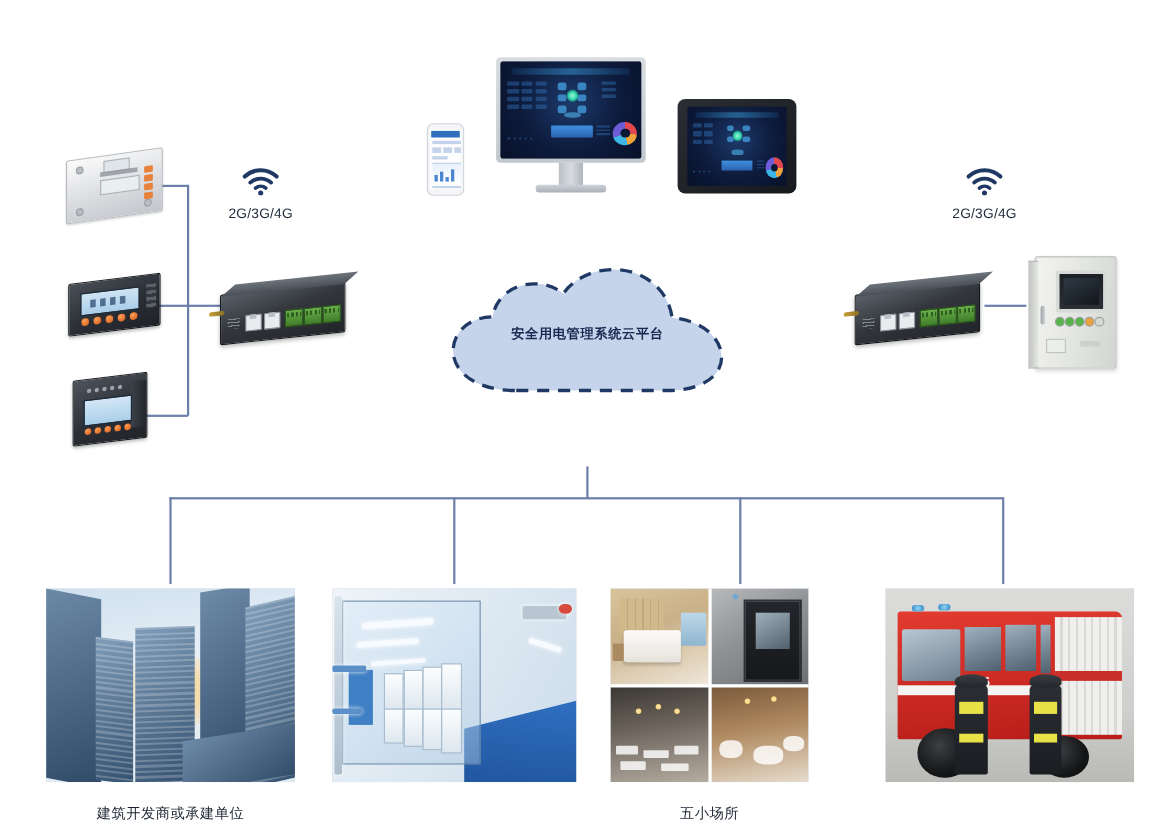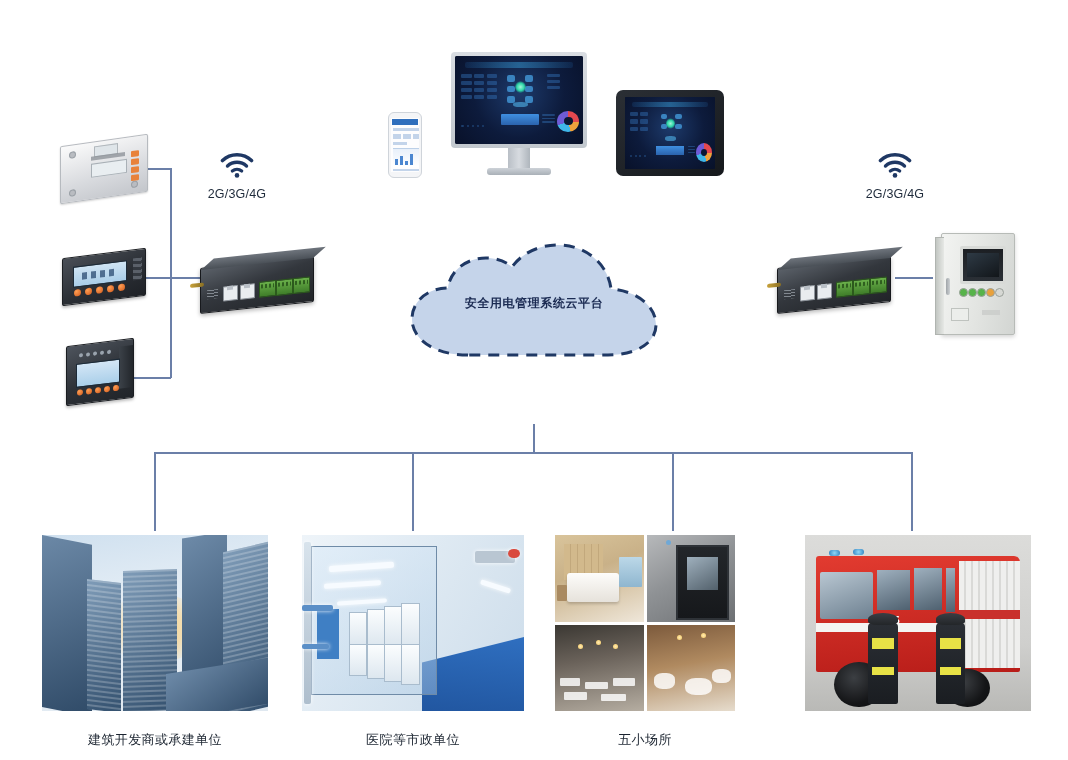--- a/index.html
+++ b/index.html
@@ -463,21 +463,20 @@
       <div class="h-cab" style="left:58%;top:66%;width:13%;height:24%;"></div>
       <div class="h-cab" style="left:72%;top:66%;width:13%;height:26%;"></div>
     </div>
     <div class="h-tube" style="right:6%;top:28%;width:14%;height:3%;transform:rotate(18deg);"></div>
     <div class="h-tube" style="right:4%;top:9%;width:18%;height:7%;background:#b9c6d2;"></div>
     <div class="h-tube" style="right:2%;top:8%;width:5%;height:5%;background:#d94a3e;border-radius:50%;"></div>
     <div class="h-tube" style="left:1%;top:4%;width:3%;height:92%;background:linear-gradient(#d8e3ec,#aebecd);"></div>
     <div class="h-tube" style="left:0%;top:40%;width:14%;height:3%;background:#5b8fc7;"></div>
     <div class="h-tube" style="left:0%;top:62%;width:12%;height:3%;background:#5b8fc7;"></div>
   </div>
-  <div class="cap" style="left:302px;top:731px;width:222px;">医院等市政单位</div>
 
   <div class="photo" style="left:555px;top:535px;width:180px;height:176px;">
     <div class="quad">
       <div class="q q1">
         <div class="hdbd"></div>
         <div class="bed"></div>
         <div class="tbl" style="left:2%;top:58%;width:11%;height:18%;background:#a98a61;"></div>
         <div class="tbl" style="left:72%;top:26%;width:26%;height:34%;background:linear-gradient(#bcd8e8,#8fb6cf);"></div>
       </div>
       <div class="q q2">

